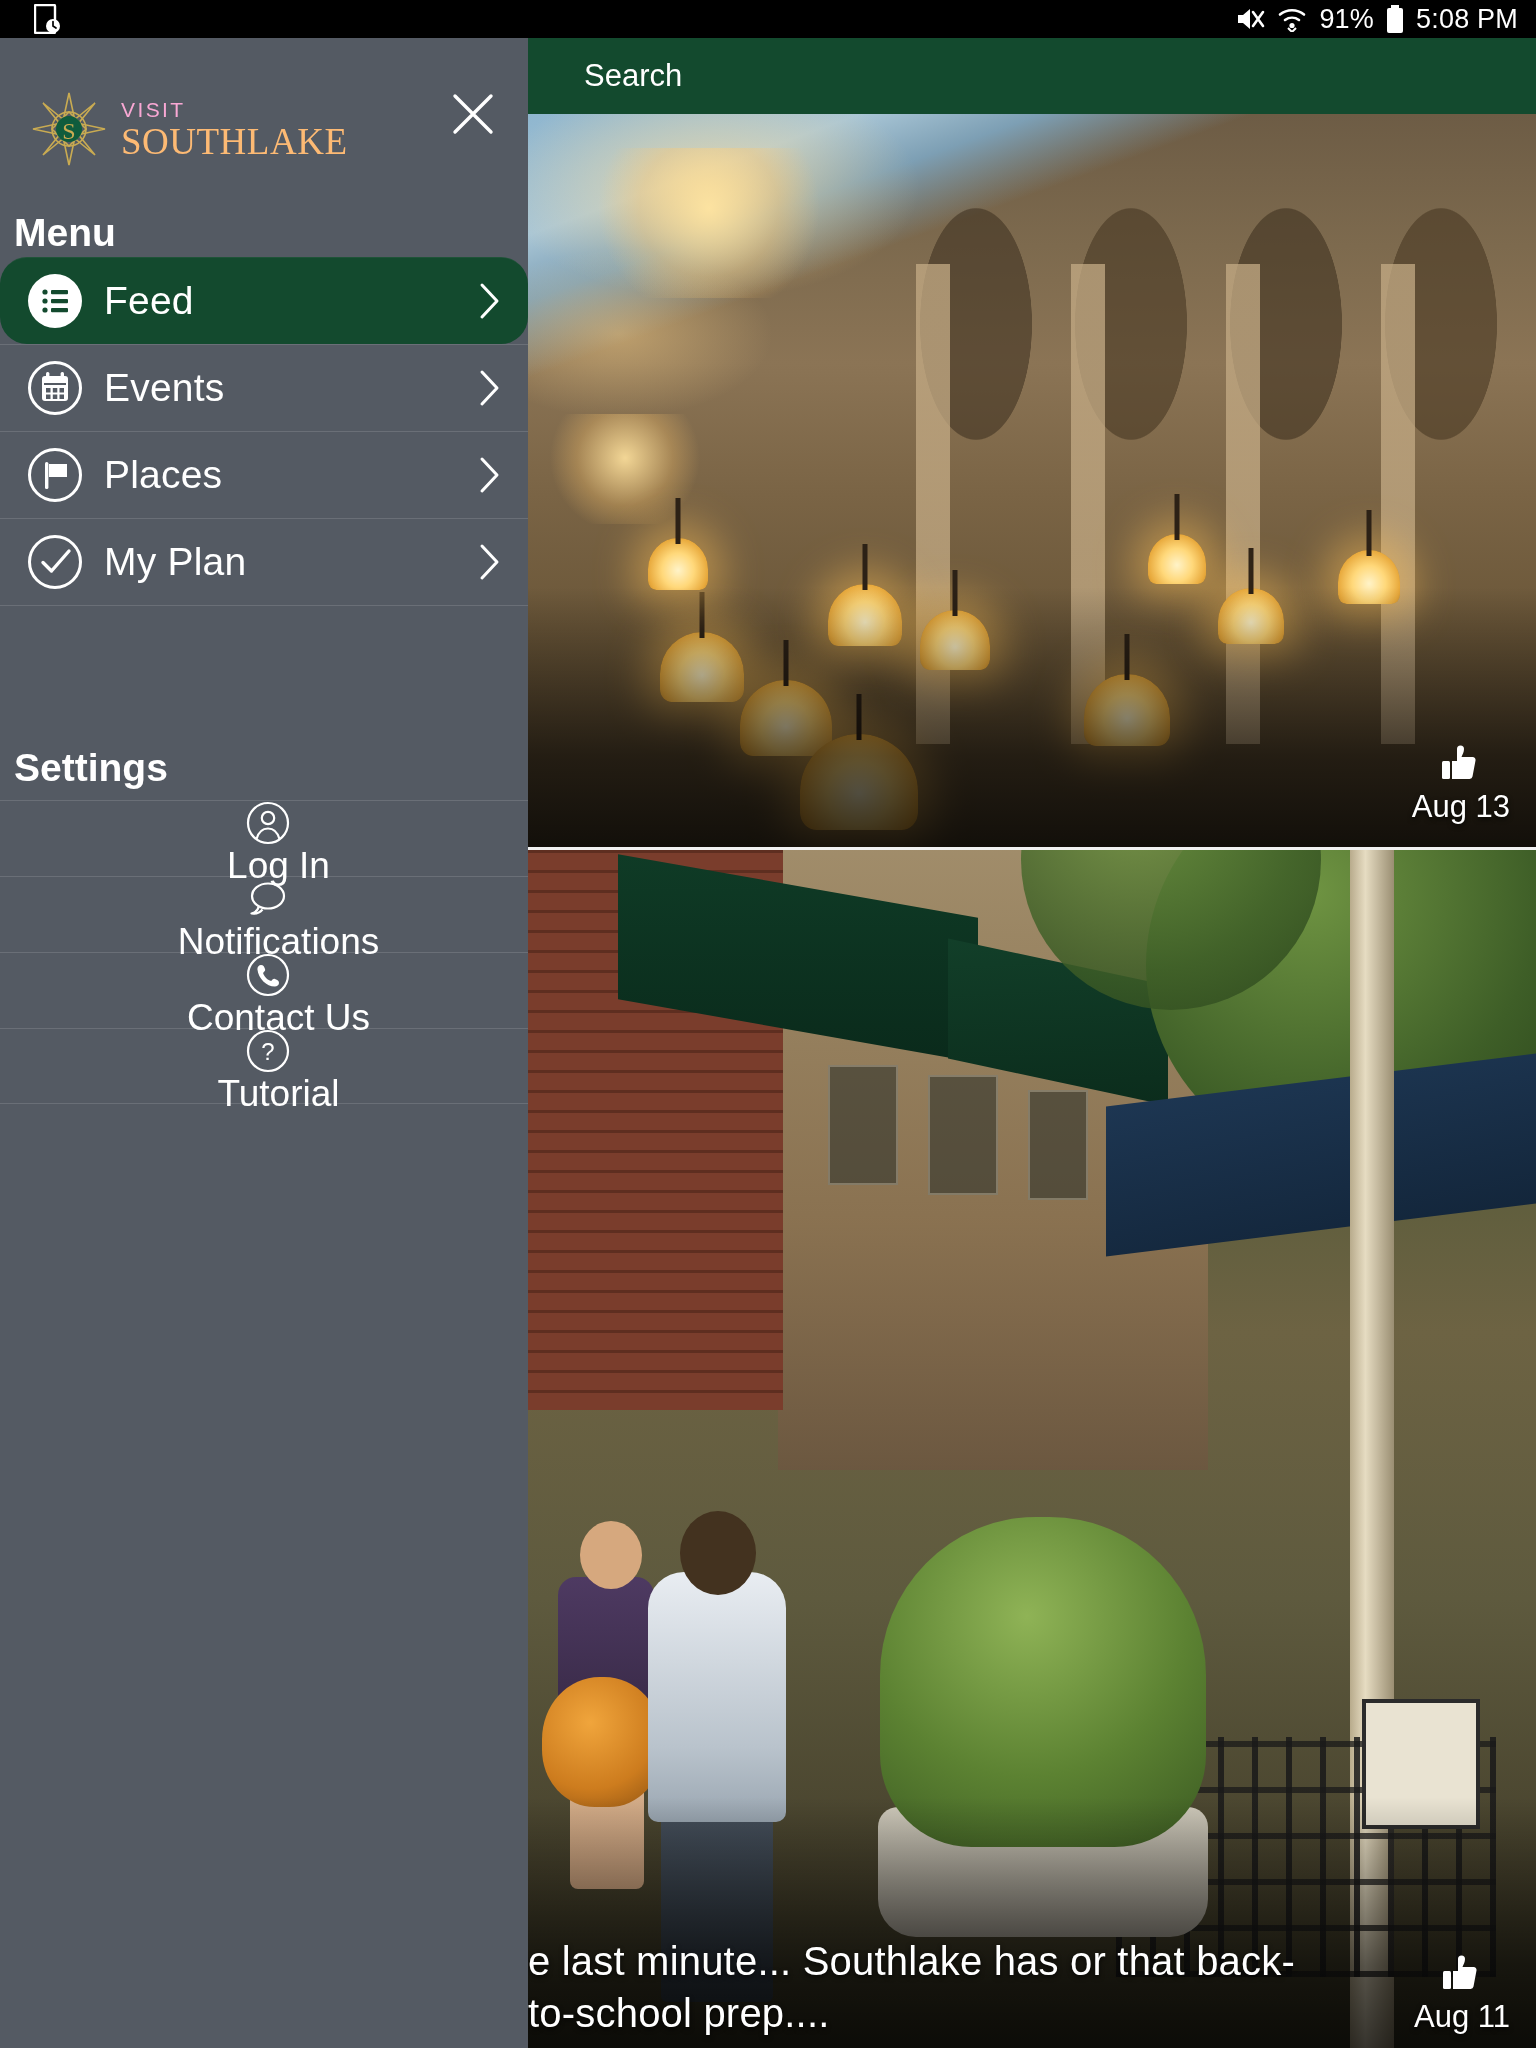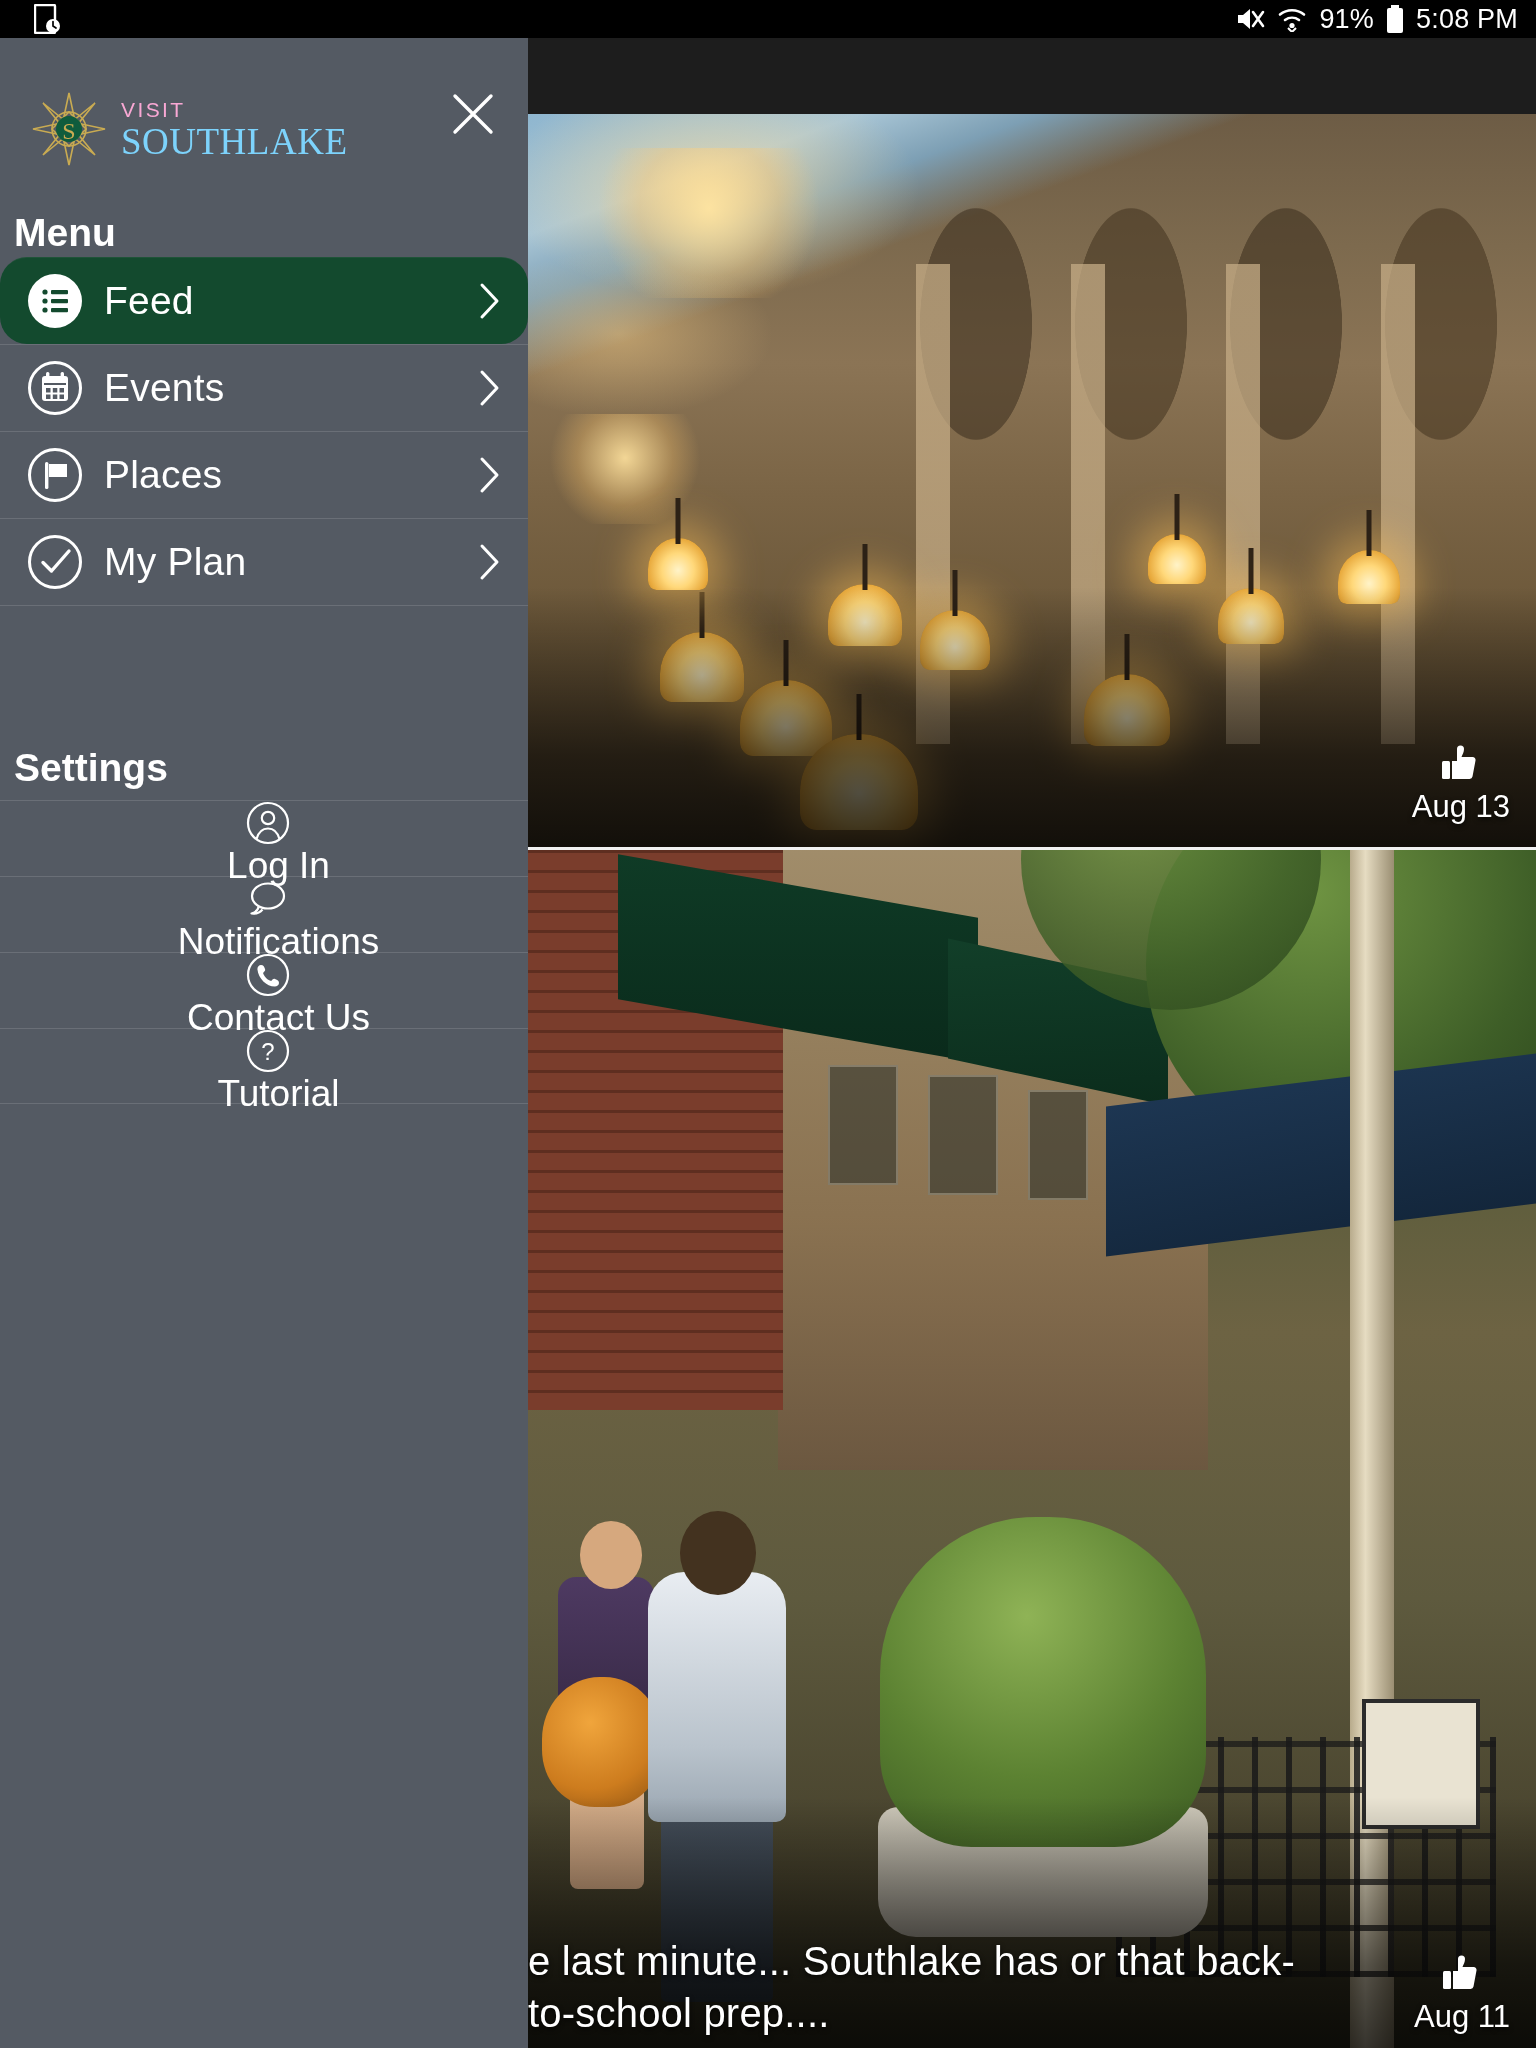--- a/index.html
+++ b/index.html
@@ -121,21 +121,21 @@
       flex-direction:column; align-items:center; gap:6px; }
   .card-date { color:#fff; font-size:31px; text-shadow:0 2px 5px rgba(0,0,0,.8); }
 
   
   .drawer { position:absolute; top:38px; left:0; width:528px; height:2010px;
             background:#545a63; z-index:40; }
   .drawer-head { position:relative; height:173px; }
   .logo { position:absolute; left:31px; top:53px; display:flex; align-items:center; gap:14px; }
   .logo-text { line-height:1; }
   .logo-visit { color:#f9a8d4; font-size:21px; letter-spacing:2.4px; font-family:"Liberation Sans", sans-serif; }
-  .logo-south { color:#7dd3fc; font-size:37px; letter-spacing:.5px; margin-top:3px;
+  .logo-south { color:#fdba74; font-size:37px; letter-spacing:.5px; margin-top:3px;
                 font-family:"Liberation Serif", serif; }
   .close-btn { position:absolute; right:27px; top:48px; width:56px; height:56px;
                display:flex; align-items:center; justify-content:center; }
 
   .section-head { color:#fff; font-size:39px; font-weight:bold; padding:0 0 0 14px; }
   .sec-menu { height:46px; display:flex; align-items:flex-start; }
   .sec-settings { height:70px; display:flex; align-items:center; padding-top:6px; }
 
   .nav-item { position:relative; height:87px; display:flex; align-items:center;
               padding-left:27px; border-top:1px solid rgba(255,255,255,.13); }
@@ -182,20 +182,23 @@
       <svg class="sb-icon" width="18" height="28" viewBox="0 0 18 28">
         <rect x="5" y="0" width="8" height="3" fill="#fff"></rect>
         <rect x="1" y="3" width="16" height="25" rx="2" fill="#fff"></rect>
       </svg>
       <span class="sb-text">5:08 PM</span>
     </div>
   </div>
 
   <div class="content">
 
+    <div class="searchbar">
+      <div class="search-input">Search</div>
+    </div>
 
     <div class="feed">
 
       <div class="card c1">
         <div class="photo ph1">
           <div class="arches"></div>
           <div class="cols"></div>
           <div class="chand"></div>
           <div class="chand2"></div>
           <div class="lamp" style="left:300px;  top:470px; width:74px;  height:62px;"></div>

